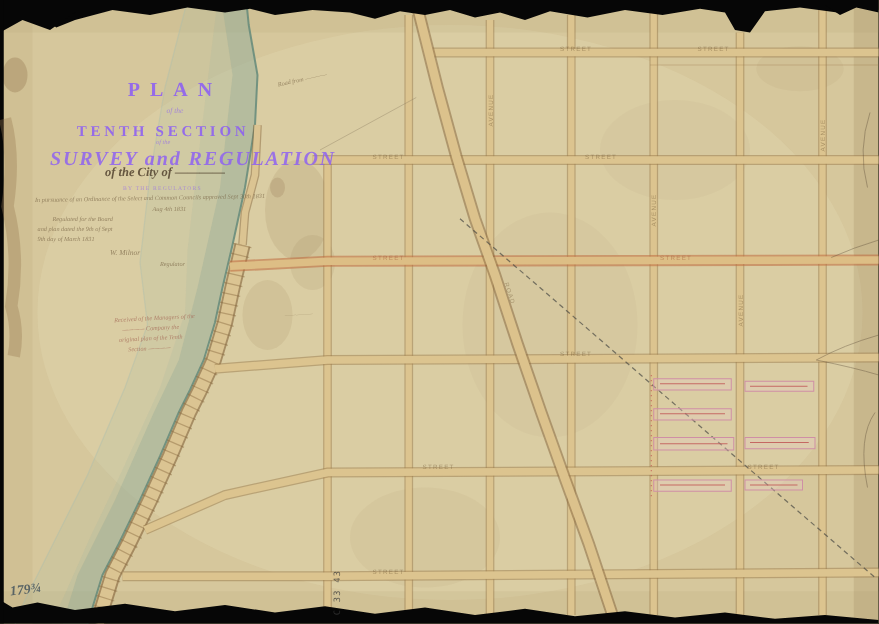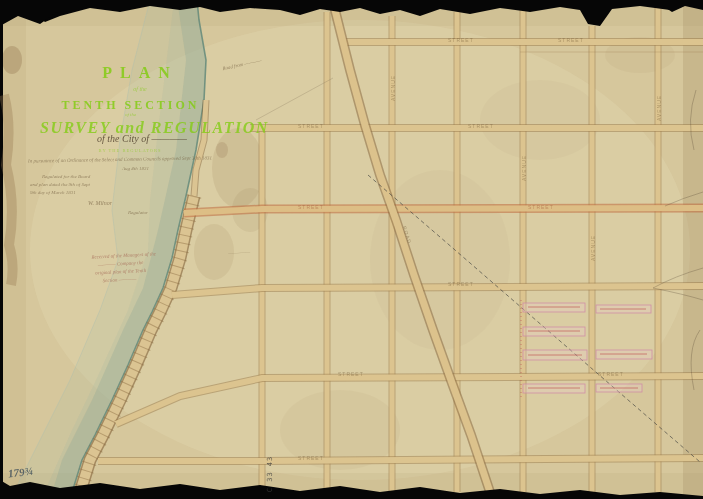--- a/index.html
+++ b/index.html
@@ -1,19 +1,19 @@
 <!DOCTYPE html>
 <html><head>
 <meta charset="utf-8">
 <style>
   html,body{margin:0;padding:0;background:#000;}
   .stage{position:relative;width:703px;height:499px;background:#050505;overflow:hidden;
          font-family:"Liberation Serif","DejaVu Serif",serif;}
   .stage svg{position:absolute;left:0;top:0;}
-  .lbl{position:absolute;color:#84cc16;white-space:nowrap;}
+  .lbl{position:absolute;color:#8b5cf6;white-space:nowrap;}
   .ctr{text-align:center;}
   .title-plan{font-size:16px;font-weight:bold;letter-spacing:8px;opacity:.85;}
   .title-small{font-size:6px;font-style:italic;opacity:.6;}
   .title-section{font-size:12px;font-weight:bold;letter-spacing:3px;opacity:.85;}
   .title-survey{font-size:16px;font-weight:bold;font-style:italic;letter-spacing:1.5px;opacity:.8;}
   .title-script{font-size:10px;font-style:italic;color:#4a3a28;opacity:.8;}
   .title-subline{font-size:4.5px;letter-spacing:1px;opacity:.55;}
   .note{font-size:5px;font-style:italic;color:#7a6647;opacity:.7;}
   .rednote{font-size:5px;font-style:italic;color:#a8705c;opacity:.8;line-height:8px;}
   .micro{font-size:5px;letter-spacing:1px;color:#6d5531;opacity:.45;font-family:"Liberation Sans",sans-serif;}
@@ -154,21 +154,21 @@
   </g>
   <path d="M4,95 q8,30 2,70 q10,40 3,80 q6,20 2,40" stroke="#97794f" stroke-width="10" fill="none" opacity="0.35"></path>
 </svg>
 
 <div>
   <div class="lbl ctr title-plan" style="left:95px;top:64px;width:90px;">PLAN</div>
   <div class="lbl ctr title-small" style="left:95px;top:86px;width:90px;">of the</div>
   <div class="lbl ctr title-section" style="left:48px;top:98px;width:165px;">TENTH SECTION</div>
   <div class="lbl ctr title-small" style="left:48px;top:112px;width:165px;font-size:5px;">of the</div>
   <div class="lbl ctr title-survey" style="left:40px;top:119px;width:180px;">SURVEY and REGULATION</div>
-  <div class="lbl ctr title-script" style="left:72px;top:133px;width:140px;">of the City of ————</div>
+  <div class="lbl ctr title-script" style="left:62px;top:133px;width:140px;font-weight:bold;">of the City of ————</div>
   <div class="lbl ctr title-subline" style="left:60px;top:148px;width:140px;">BY THE REGULATORS</div>
 </div>
 
 <div>
   <div class="lbl note" style="left:28px;top:157px;transform:rotate(-1deg);">In pursuance of an Ordinance of the Select and Common Councils approved Sept 30th 1831</div>
   <div class="lbl note" style="left:122px;top:166px;">Aug 4th 1831</div>
   <div class="lbl note" style="left:42px;top:174px;">Regulated for the Board</div>
   <div class="lbl note" style="left:30px;top:182px;">and plan dated the 9th of Sept</div>
   <div class="lbl note" style="left:30px;top:190px;">9th day of March 1831</div>
   <div class="lbl note" style="left:88px;top:200px;font-size:6px;">W. Milnor</div>

